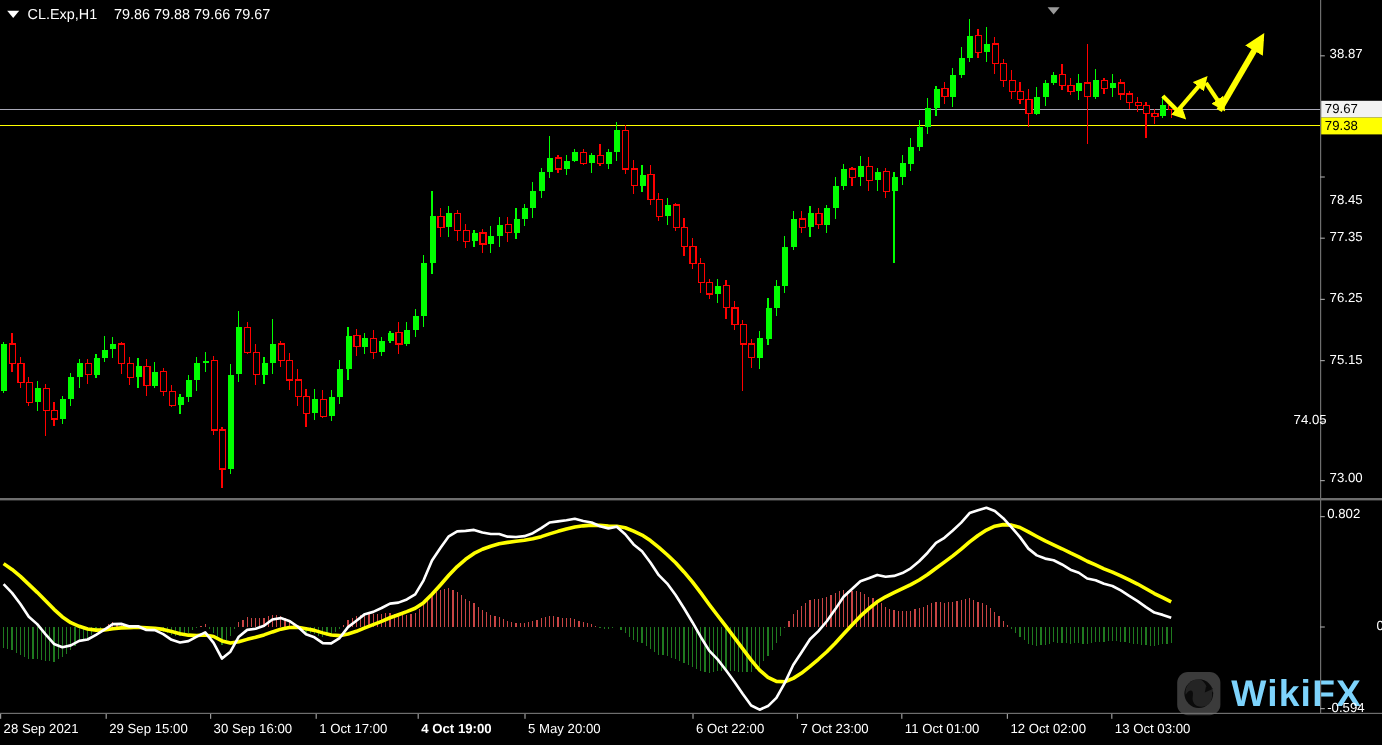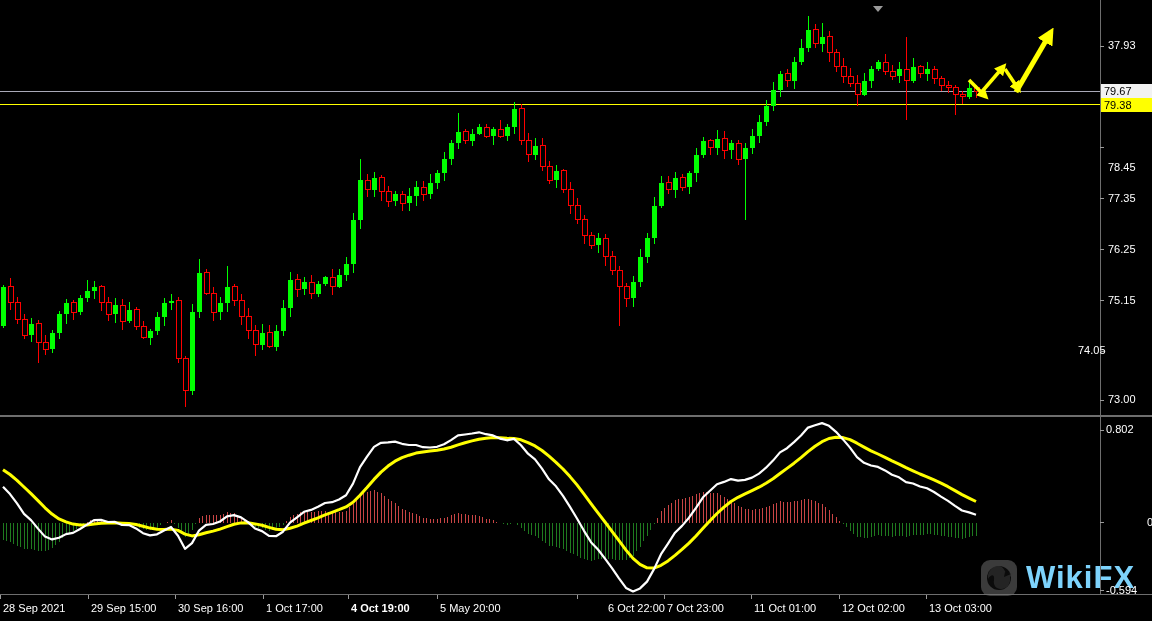--- a/index.html
+++ b/index.html
@@ -615,25 +615,30 @@
       <path d="M19 7 C12 7 7 13 8 20 C11 15 15 15 14 21 C13 26 16 30 21 30 C27 30 31 25 30 18 L33 15 L26 14 C24 10 22 7 19 7 Z" fill="#3b3b3b" opacity="0.55"></path>
       <path d="M25 13 L31 15 L24 18 Z" fill="#0b0b0b"></path>
     </svg>
     <span class="wm-text">WikiFX</span>
   </div>
 
   <div class="vborder"></div>
   <div class="sep" style="top:415px;height:2px;"></div>
   <div class="sep" style="top:594px;height:1px;"></div>
 
+  <div id="title">
+    <span class="tri"></span>
+    <span>CL.Exp,H1</span>
+    <span class="quotes">79.86 79.88 79.66 79.67</span>
+  </div>
 
 
   <div id="gen-labels">
       <div class="tickdash" style="left:1100px;top:46px;width:4px;height:1px;"></div>
-      <div class="axis-label" style="left:1108px;top:39px;">37.93</div>
+      <div class="axis-label" style="left:1108px;top:39px;">38.87</div>
       <div class="tickdash" style="left:1100px;top:147px;width:4px;height:1px;"></div>
       <div class="axis-label" style="left:1108px;top:141px;margin-top:20px;">78.45</div>
       <div class="tickdash" style="left:1100px;top:198px;width:4px;height:1px;"></div>
       <div class="axis-label" style="left:1108px;top:192px;">77.35</div>
       <div class="tickdash" style="left:1100px;top:249px;width:4px;height:1px;"></div>
       <div class="axis-label" style="left:1108px;top:243px;">76.25</div>
       <div class="tickdash" style="left:1100px;top:300px;width:4px;height:1px;"></div>
       <div class="axis-label" style="left:1108px;top:294px;">75.15</div>
       <div class="tickdash" style="left:1100px;top:351px;width:4px;height:1px;"></div>
       <div class="axis-label" style="left:1078px;top:344px;">74.05</div>
@@ -651,21 +656,21 @@
       <div class="axis-label" style="left:91px;top:602px;">29 Sep 15:00</div>
       <div class="tickdash" style="left:175px;top:595px;width:1px;height:4px;"></div>
       <div class="axis-label" style="left:178px;top:602px;">30 Sep 16:00</div>
       <div class="tickdash" style="left:263px;top:595px;width:1px;height:4px;"></div>
       <div class="axis-label" style="left:266px;top:602px;">1 Oct 17:00</div>
       <div class="tickdash" style="left:348px;top:595px;width:1px;height:4px;"></div>
       <div class="axis-label" style="left:351px;top:602px;font-weight:bold;">4 Oct 19:00</div>
       <div class="tickdash" style="left:437px;top:595px;width:1px;height:4px;"></div>
       <div class="axis-label" style="left:440px;top:602px;">5 May 20:00</div>
       <div class="tickdash" style="left:577px;top:595px;width:1px;height:4px;"></div>
-      <div class="axis-label" style="left:580px;top:602px;margin-left:28px;">6 Oct 22:00</div>
+      <div class="axis-label" style="left:580px;top:602px;">6 Oct 22:00</div>
       <div class="tickdash" style="left:664px;top:595px;width:1px;height:4px;"></div>
       <div class="axis-label" style="left:667px;top:602px;">7 Oct 23:00</div>
       <div class="tickdash" style="left:751px;top:595px;width:1px;height:4px;"></div>
       <div class="axis-label" style="left:754px;top:602px;">11 Oct 01:00</div>
       <div class="tickdash" style="left:839px;top:595px;width:1px;height:4px;"></div>
       <div class="axis-label" style="left:842px;top:602px;">12 Oct 02:00</div>
       <div class="tickdash" style="left:926px;top:595px;width:1px;height:4px;"></div>
       <div class="axis-label" style="left:929px;top:602px;">13 Oct 03:00</div>
       <div class="pricetag" style="top:84px;background:#f2f2f2;">79.67</div>
       <div class="pricetag" style="top:98px;background:#ffff00;">79.38</div>

